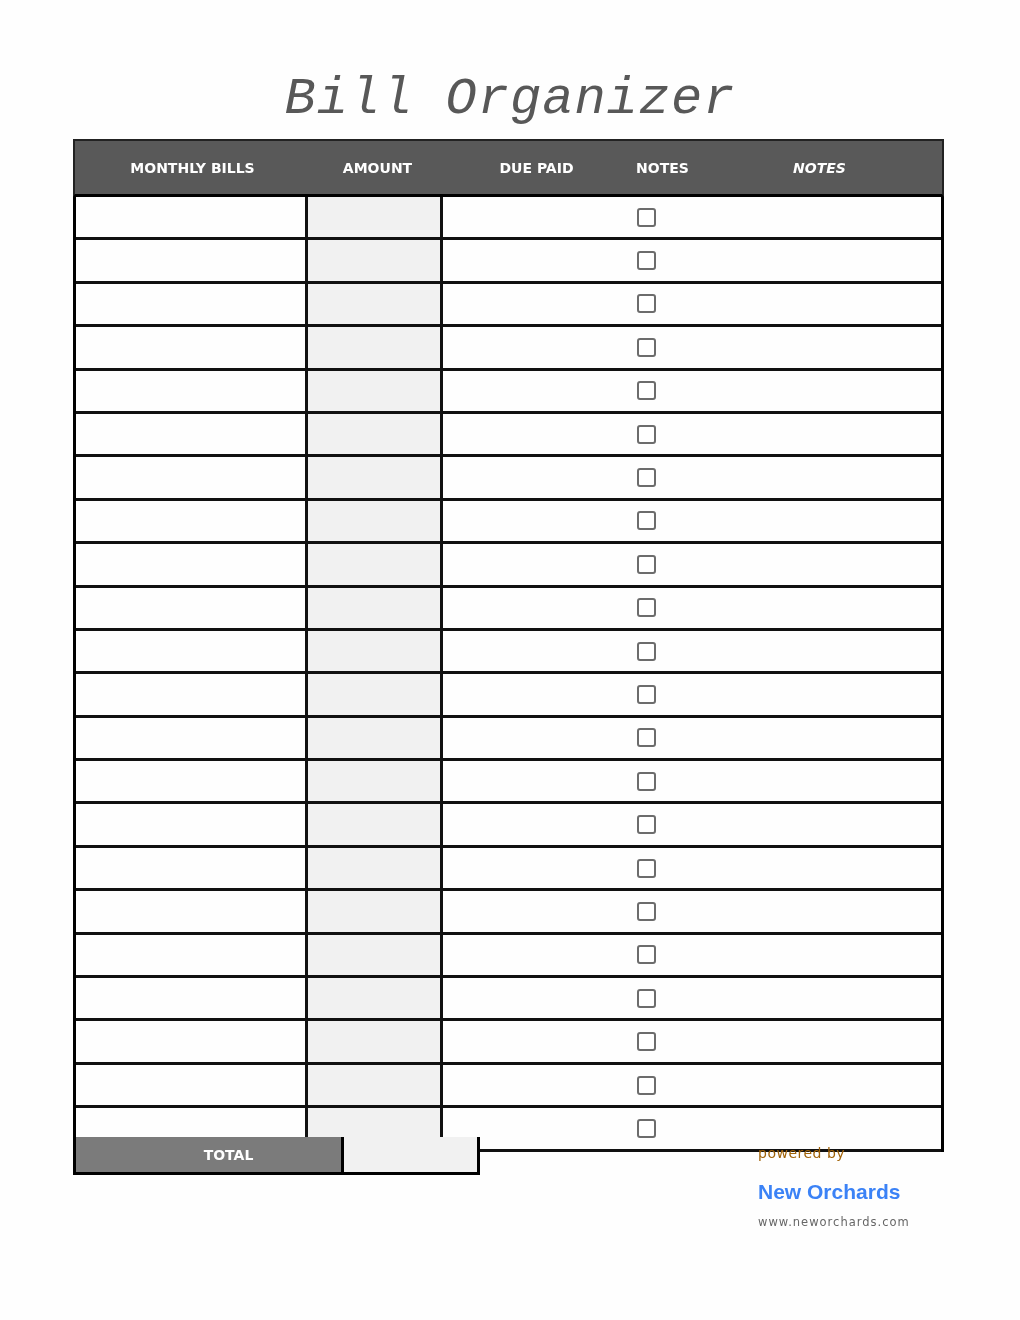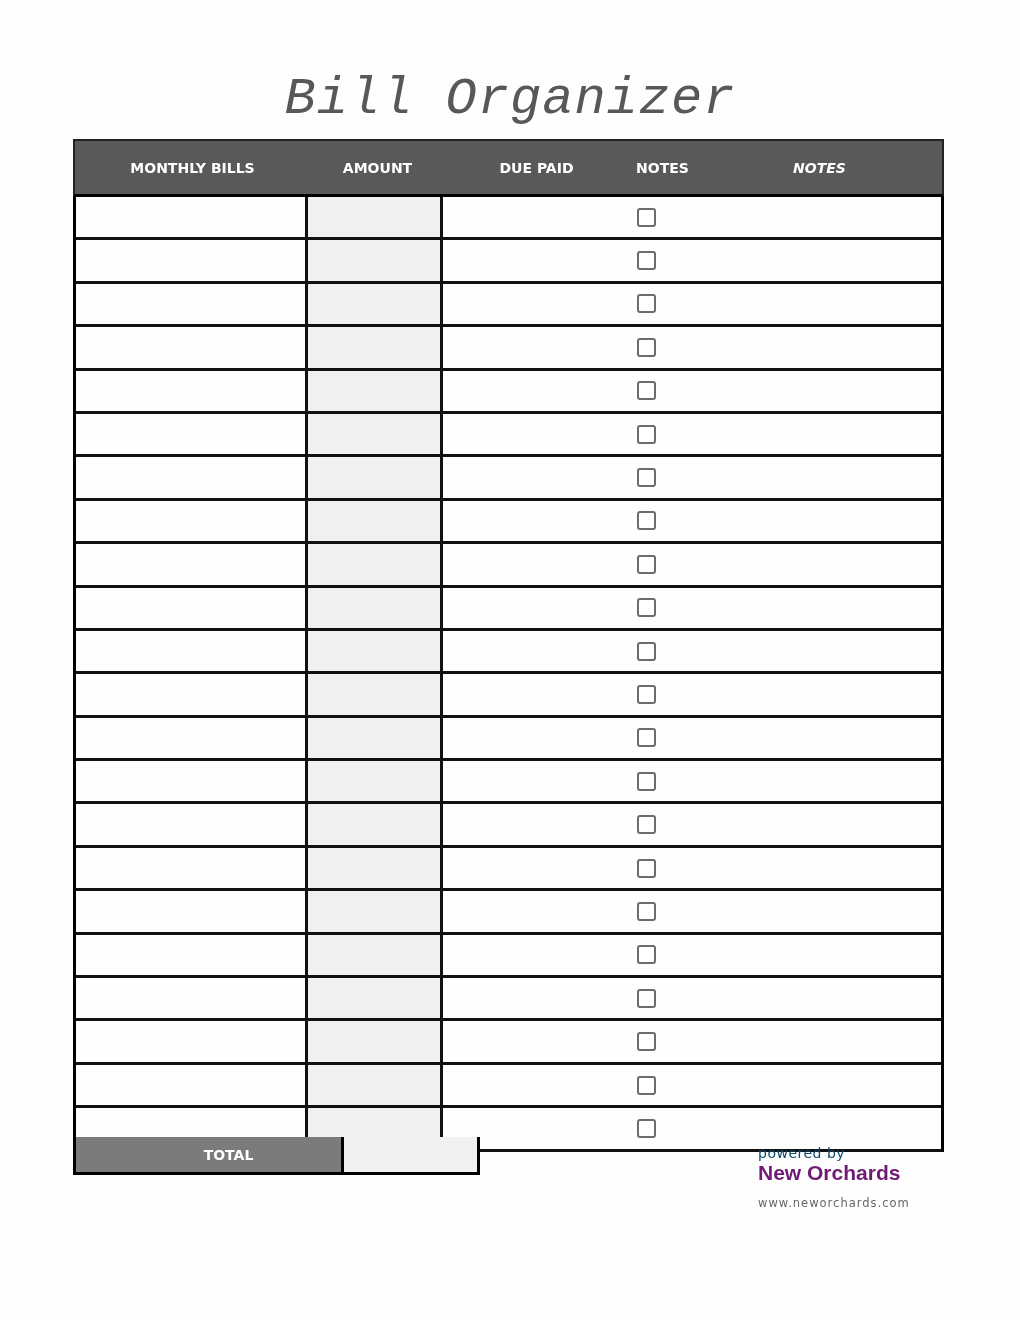--- a/index.html
+++ b/index.html
@@ -24,22 +24,22 @@
     .r2 { width: 135px; background: #f1f1f1; border-right: 3px solid #111; }
     .r3 { width: 183px; }
     .r4 { width: 69px; display: flex; align-items: center; justify-content: center; }
     .r5 { flex: 1; }
     .chk { width: 15px; height: 15px; border: 2px solid #6c6c6c; border-radius: 3px; background: #fff; cursor: pointer; margin-left: -28px; }
     .total { position: absolute; left: 73px; top: 1137px; display: flex; height: 38px; }
     .tot-label { width: 271px; background: #7b7b7b; color: #fff; font-weight: bold; font-size: 14px;
       display: flex; align-items: center; justify-content: center; border: 3px solid #000; border-top: none; box-sizing: border-box; padding-left: 40px; }
     .tot-val { width: 136px; background: #f1f1f1; border: 3px solid #000; border-top: none; border-left: none; box-sizing: border-box; }
     .brand { position: absolute; left: 758px; top: 1145px; }
-    .pb { color: #0c4a6e; font-size: 14px; letter-spacing: 0.5px; }
-    .no { color: #701a75; font-weight: bold; font-size: 21px; margin-top: 0; font-family: "Liberation Sans", sans-serif; }
+    .pb { color: #a16207; font-size: 14px; letter-spacing: 0.5px; }
+    .no { color: #3b82f6; font-weight: bold; font-size: 21px; margin-top: 19px; font-family: "Liberation Sans", sans-serif; }
     .url { color: #666; font-size: 11.5px; letter-spacing: 1px; margin-top: 11px; }
   </style>
 </head>
 <body>
 
 <div class="title">Bill Organizer</div>
 
 <div class="tbl">
   <div class="hdr">
     <div class="c1">MONTHLY BILLS</div>

